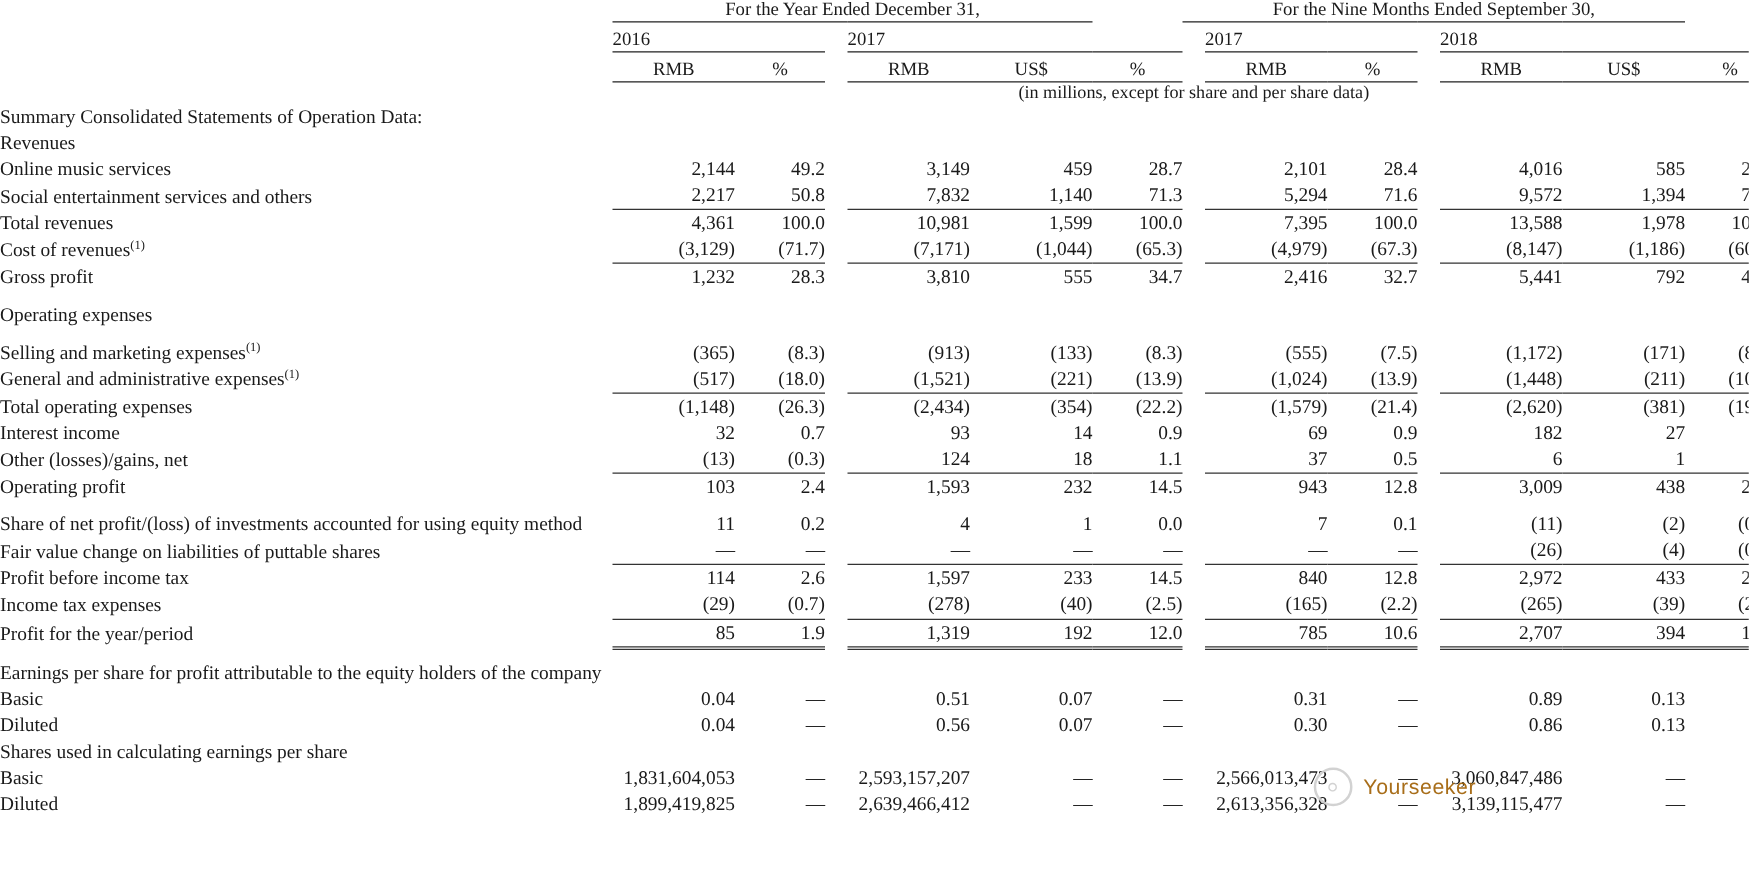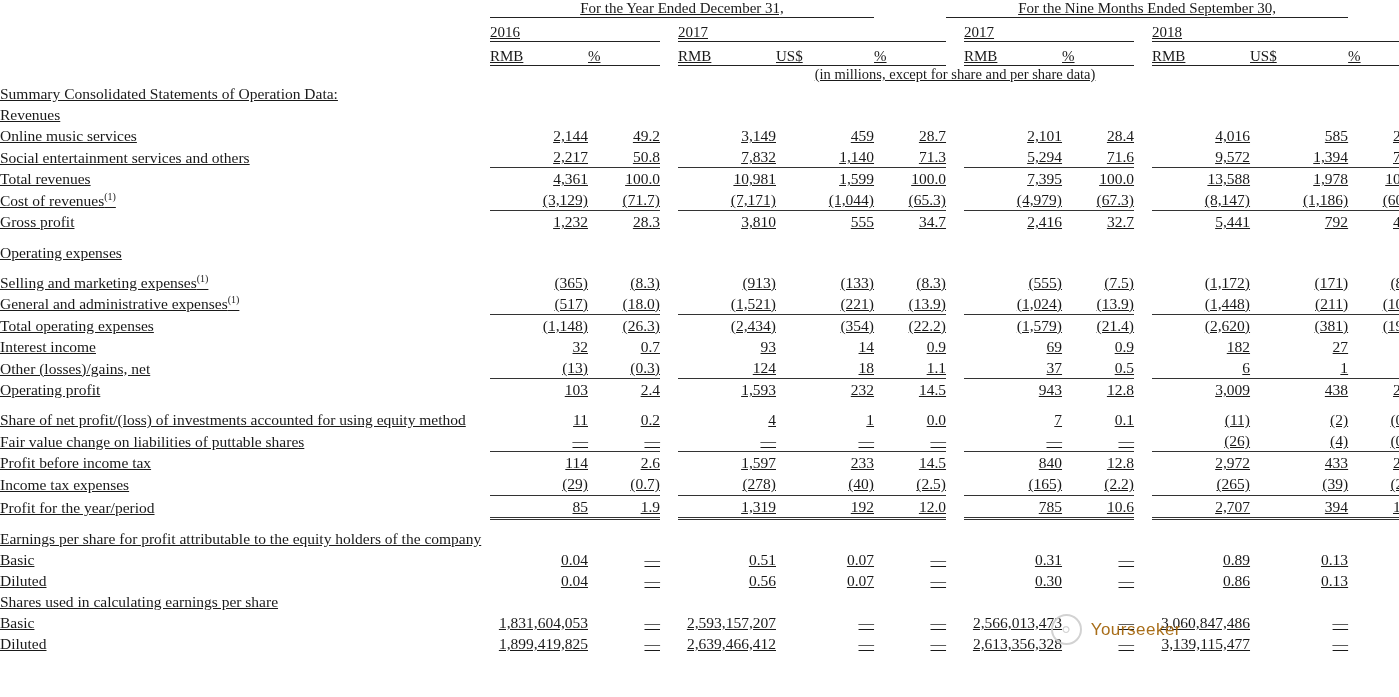--- a/index.html
+++ b/index.html
@@ -13,21 +13,20 @@
     font-family: "Liberation Serif", serif;
     color: #1a1a1a;
     overflow: hidden;
     position: relative;
   }
   .sheet {
     position: relative;
     width: 1203px;
     height: 697px;
     padding: 0;
-    text-decoration: underline;
   }
   table.fin {
     border-collapse: collapse;
     width: 1399px;
     table-layout: fixed;
     font-size: 15.5px;
   }
   table.fin td, table.fin th {
     padding: 0;
     vertical-align: bottom;
@@ -65,20 +64,21 @@
     border-bottom: 1.3px solid #222;
   }
   .yrhead {
     text-align: left;
     font-weight: bold;
     font-size: 15px;
     padding-bottom: 2px;
     border-bottom: 1.3px solid #222;
   }
   .colhead {
+    text-align: center;
     font-weight: bold;
     font-size: 15px;
     padding-bottom: 2px;
     border-bottom: 1.3px solid #222;
   }
   .unitnote {
     text-align: center;
     font-style: normal;
     font-weight: bold;
     font-size: 14.5px;

